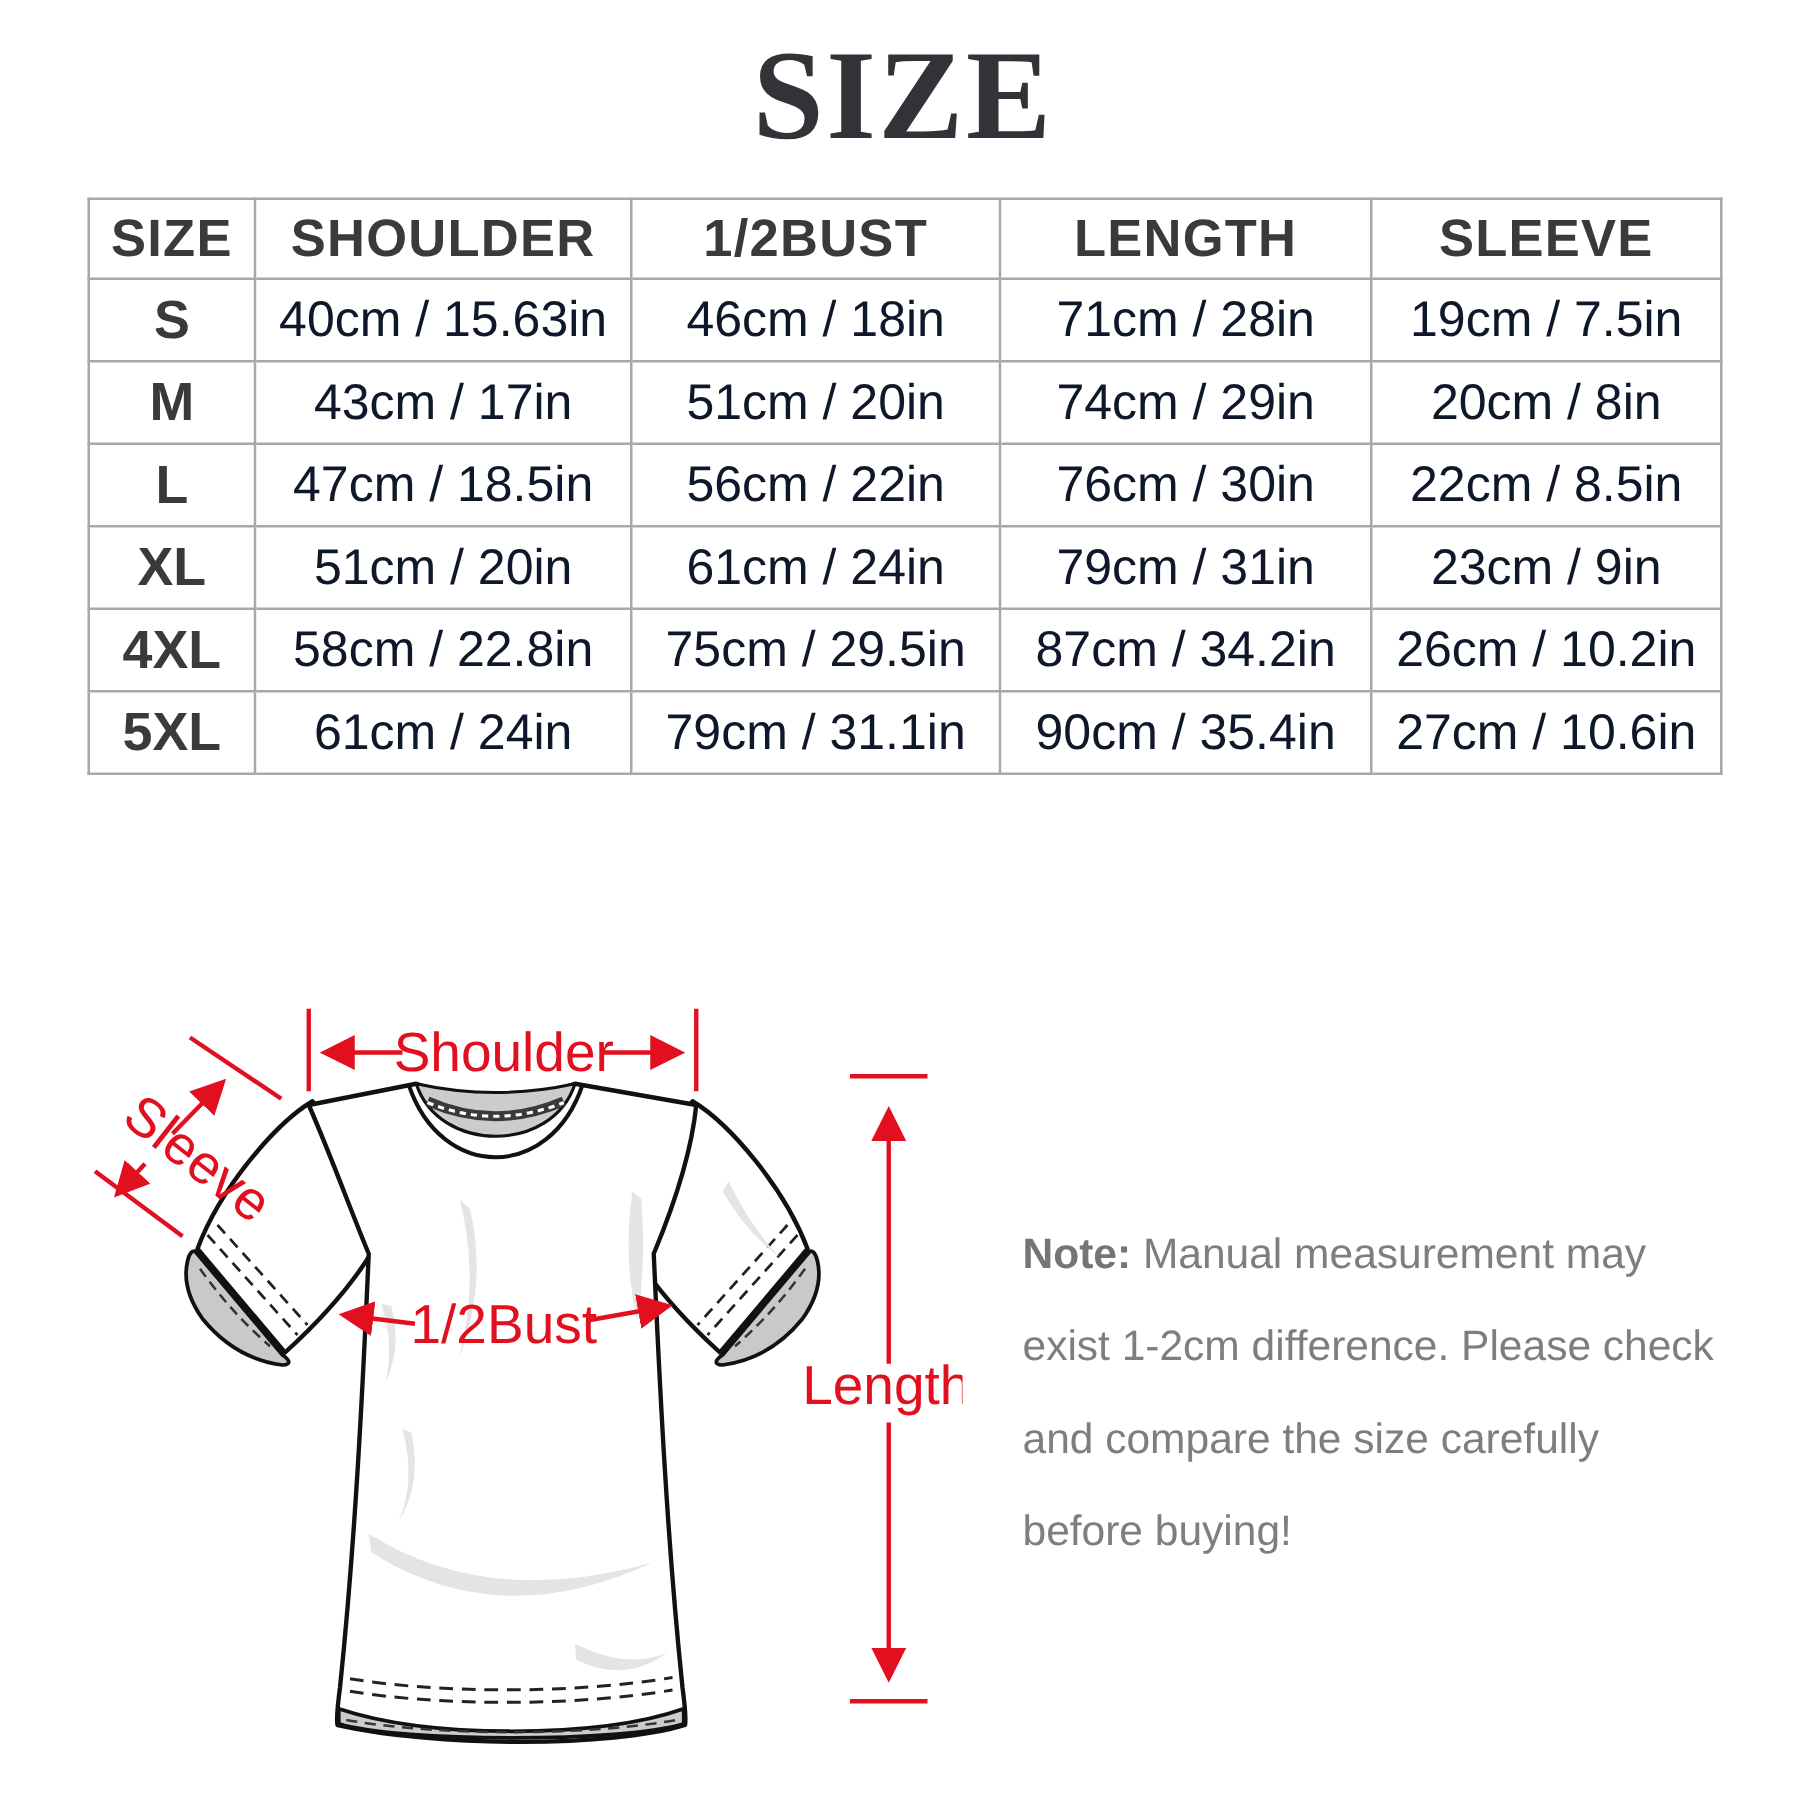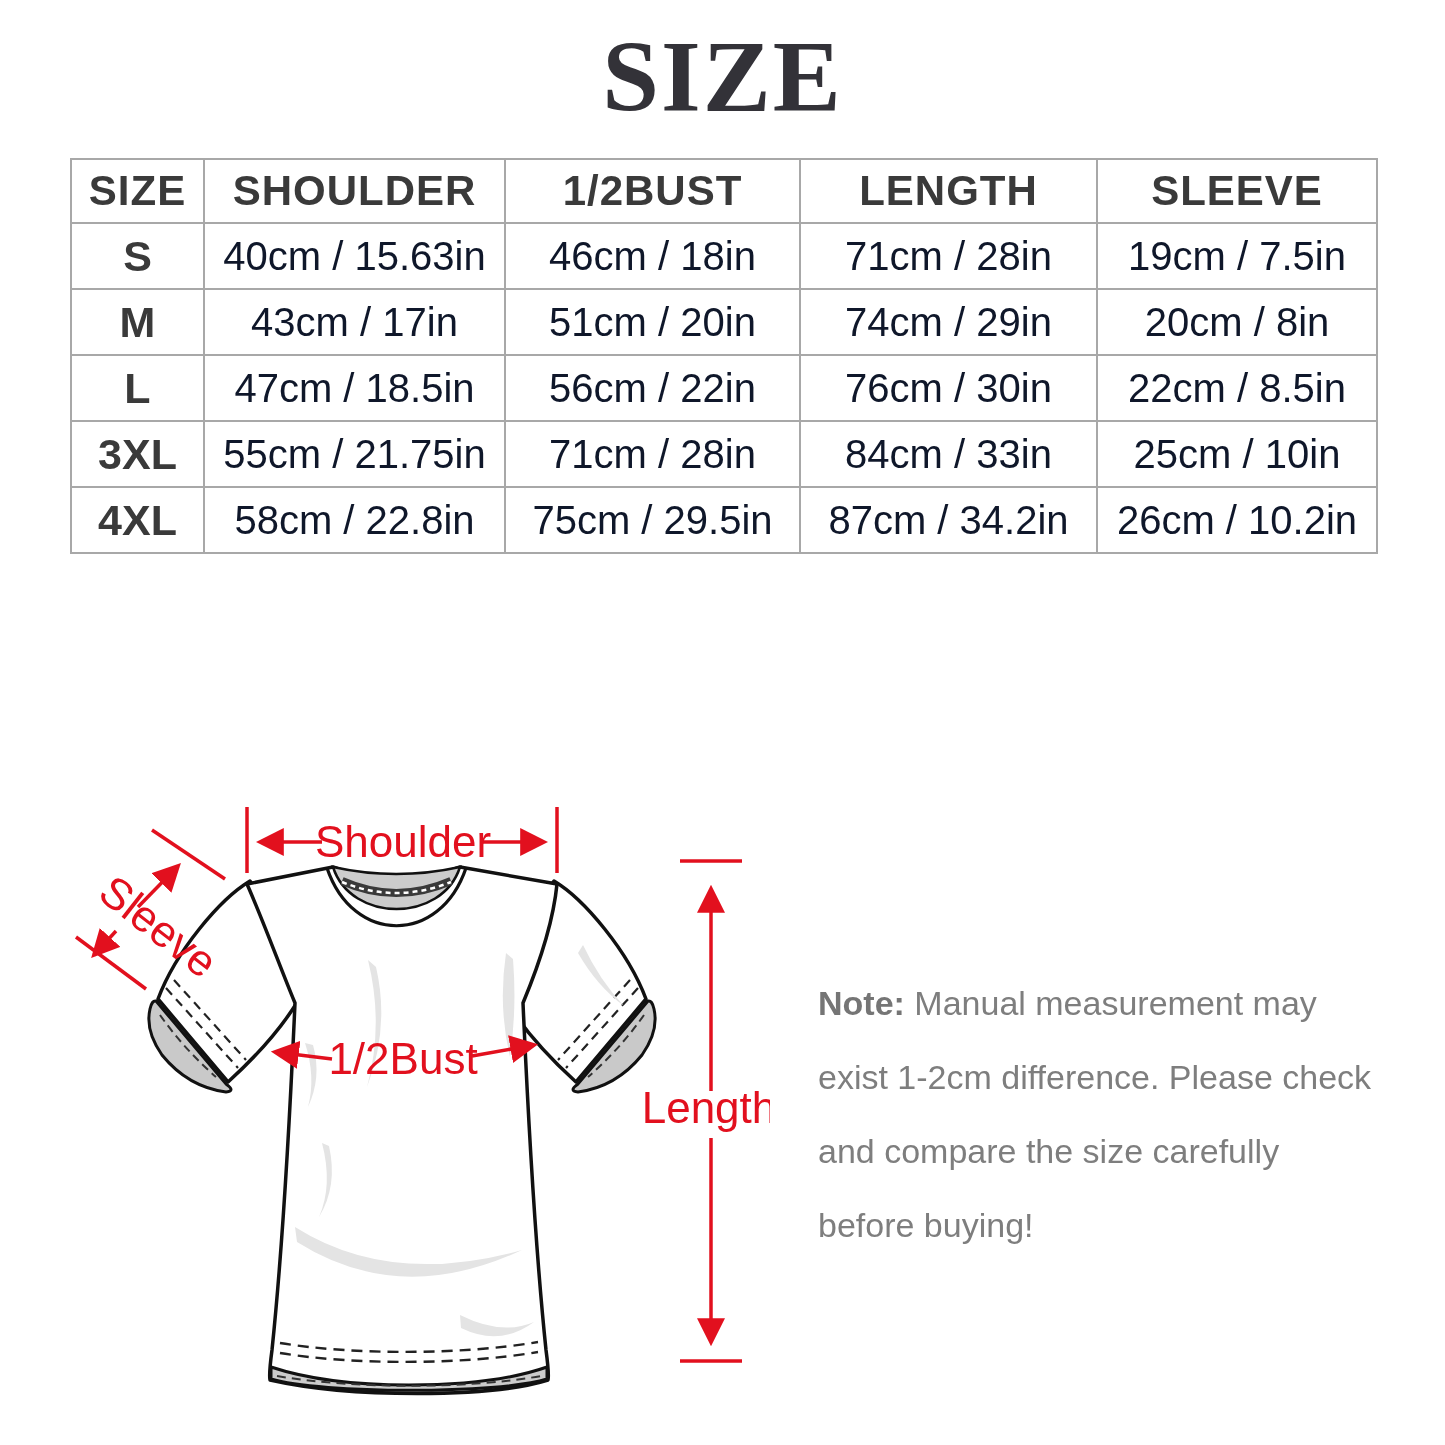--- a/index.html
+++ b/index.html
@@ -68,32 +68,39 @@
             <td>20cm / 8in</td>
           </tr>
           <tr>
             <td class="size-col">L</td>
             <td>47cm / 18.5in</td>
             <td>56cm / 22in</td>
             <td>76cm / 30in</td>
             <td>22cm / 8.5in</td>
           </tr>
           <tr>
-            <td class="size-col">3XL</td>
-            <td>55cm / 21.75in</td>
-            <td>71cm / 28in</td>
-            <td>84cm / 33in</td>
-            <td>25cm / 10in</td>
+            <td class="size-col">XL</td>
+            <td>51cm / 20in</td>
+            <td>61cm / 24in</td>
+            <td>79cm / 31in</td>
+            <td>23cm / 9in</td>
           </tr>
           <tr>
             <td class="size-col">4XL</td>
             <td>58cm / 22.8in</td>
             <td>75cm / 29.5in</td>
             <td>87cm / 34.2in</td>
             <td>26cm / 10.2in</td>
+          </tr>
+          <tr>
+            <td class="size-col">5XL</td>
+            <td>61cm / 24in</td>
+            <td>79cm / 31.1in</td>
+            <td>90cm / 35.4in</td>
+            <td>27cm / 10.6in</td>
           </tr>
         </tbody>
     </table>
   </div>
 
   <div class="diagram">
     <svg width="700" height="650" viewBox="0 0 700 650" xmlns="http://www.w3.org/2000/svg">
       <defs>
         <marker id="arrow" viewBox="0 0 10 10" refX="8.5" refY="5" markerWidth="8" markerHeight="8" orient="auto">
           <path d="M0,0 L10,5 L0,10 Z" fill="#e2101e"></path>

